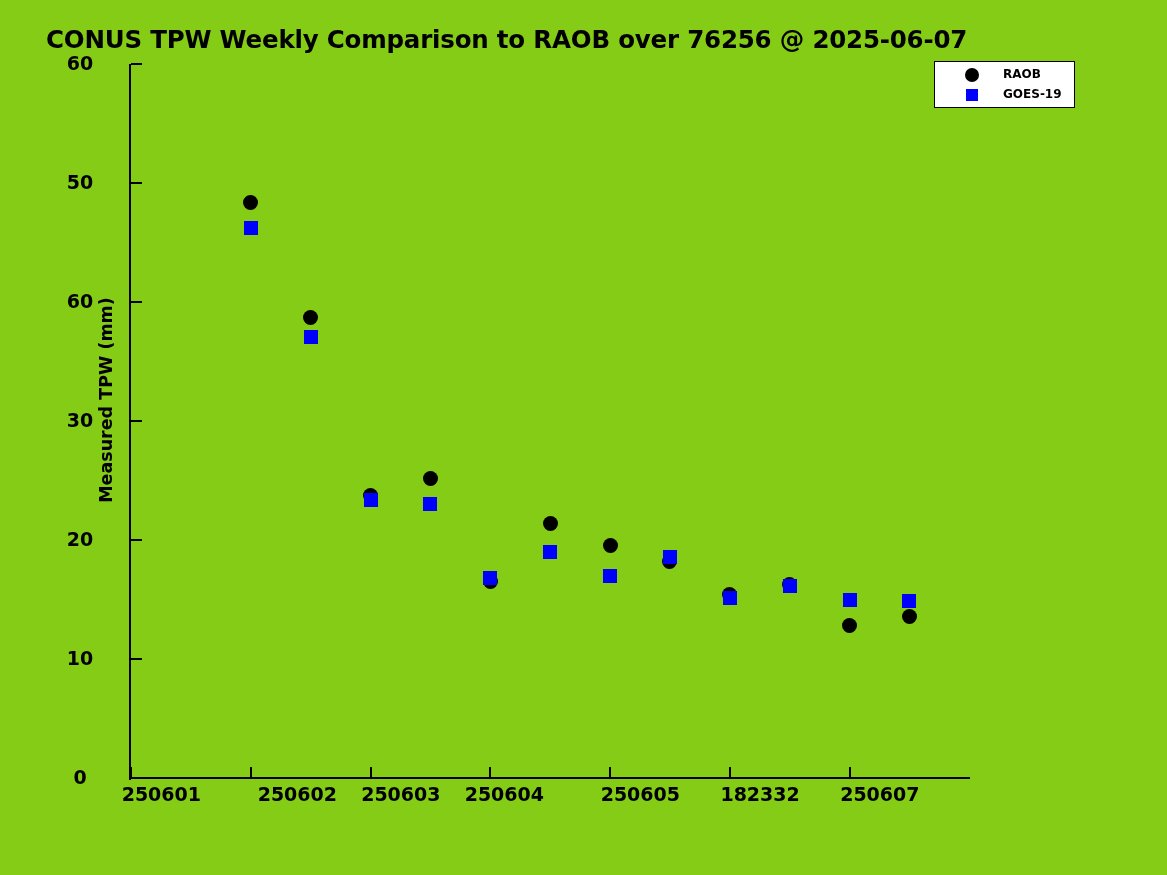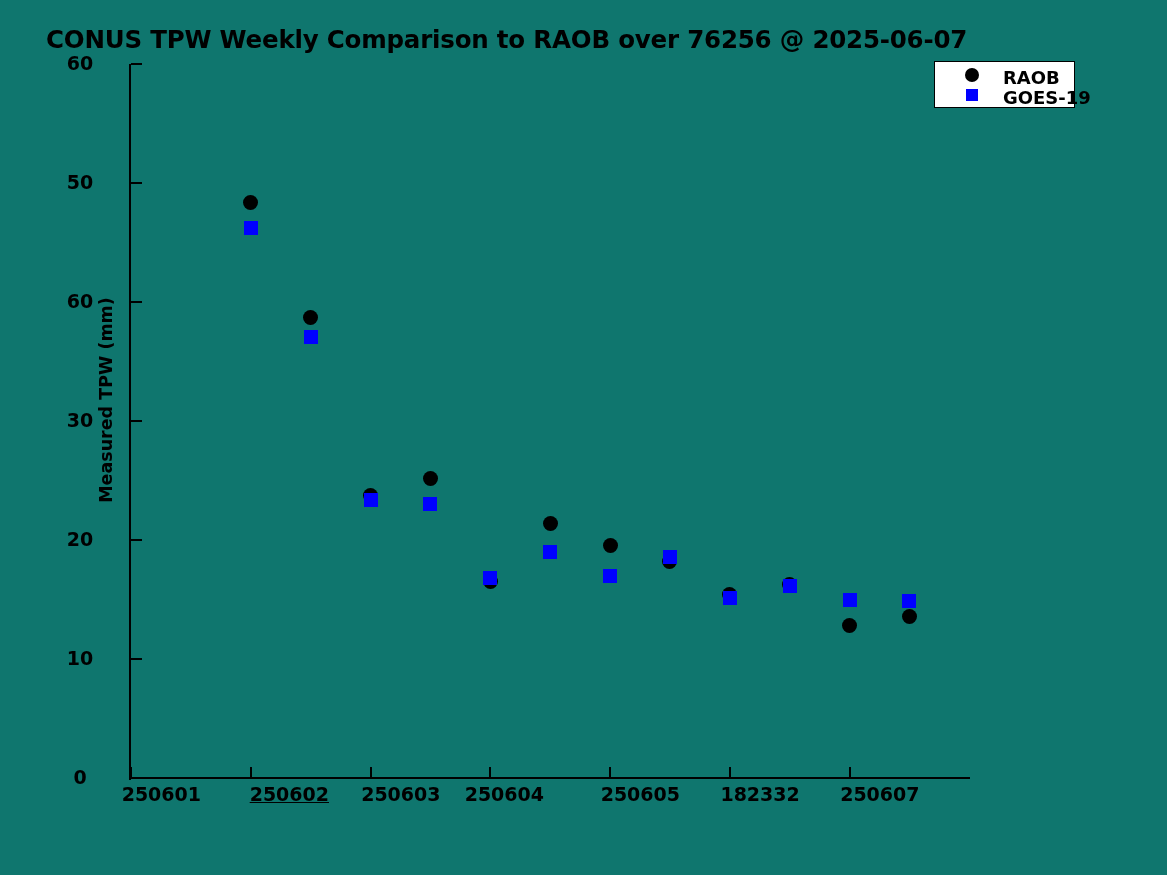--- a/index.html
+++ b/index.html
@@ -13,21 +13,21 @@
     font-family: "DejaVu Sans", sans-serif;
     overflow: hidden;
     position: relative;
   }
 
   #figure {
     position: absolute;
     left: 0; top: 0;
     width: 1167px;
     height: 875px;
-    background: #0f766e;
+    background: #84cc16;
   }
 
   #chart-title {
     position: absolute;
     left: 46px;
     top: 25px;
     font-size: 24.5px;
     font-weight: bold;
     color: #000000;
     white-space: nowrap;
@@ -171,21 +171,21 @@
     left: 9px;
     top: 5px;
     width: 12px;
     height: 12px;
     background: #0000ff;
   }
   .legend-text {
     position: absolute;
     left: 68px;
     top: 3px;
-    font-size: 18px;
+    font-size: 12px;
     font-weight: bold;
     color: #000000;
     white-space: nowrap;
   }
 </style>
 </head>
 <body>
 
 <div id="figure">
 
@@ -207,21 +207,21 @@
       <div class="ytick-label" style="left: 40px; top: 290px;">60</div>
       <div class="ytick" style="top: 182px;"></div>
       <div class="ytick-label" style="left: 40px; top: 171px;">50</div>
       <div class="ytick" style="top: 63px;"></div>
       <div class="ytick-label" style="left: 40px; top: 52px;">60</div>
     </div>
   <div id="xtick-container">
       <div class="xtick" style="left: 130px;"></div>
       <div class="xtick-label" style="left: 61px;">250601</div>
       <div class="xtick" style="left: 249.75px;"></div>
-      <div class="xtick-label" style="left: 189px; text-decoration: underline;">250602</div>
+      <div class="xtick-label" style="left: 197px;">250602</div>
       <div class="xtick" style="left: 369.5px;"></div>
       <div class="xtick-label" style="left: 300.5px;">250603</div>
       <div class="xtick" style="left: 489.25px;"></div>
       <div class="xtick-label" style="left: 404px;">250604</div>
       <div class="xtick" style="left: 609px;"></div>
       <div class="xtick-label" style="left: 540px;">250605</div>
       <div class="xtick" style="left: 728.75px;"></div>
       <div class="xtick-label" style="left: 659.75px;">182332</div>
       <div class="xtick" style="left: 848.5px;"></div>
       <div class="xtick-label" style="left: 779.5px;">250607</div>

